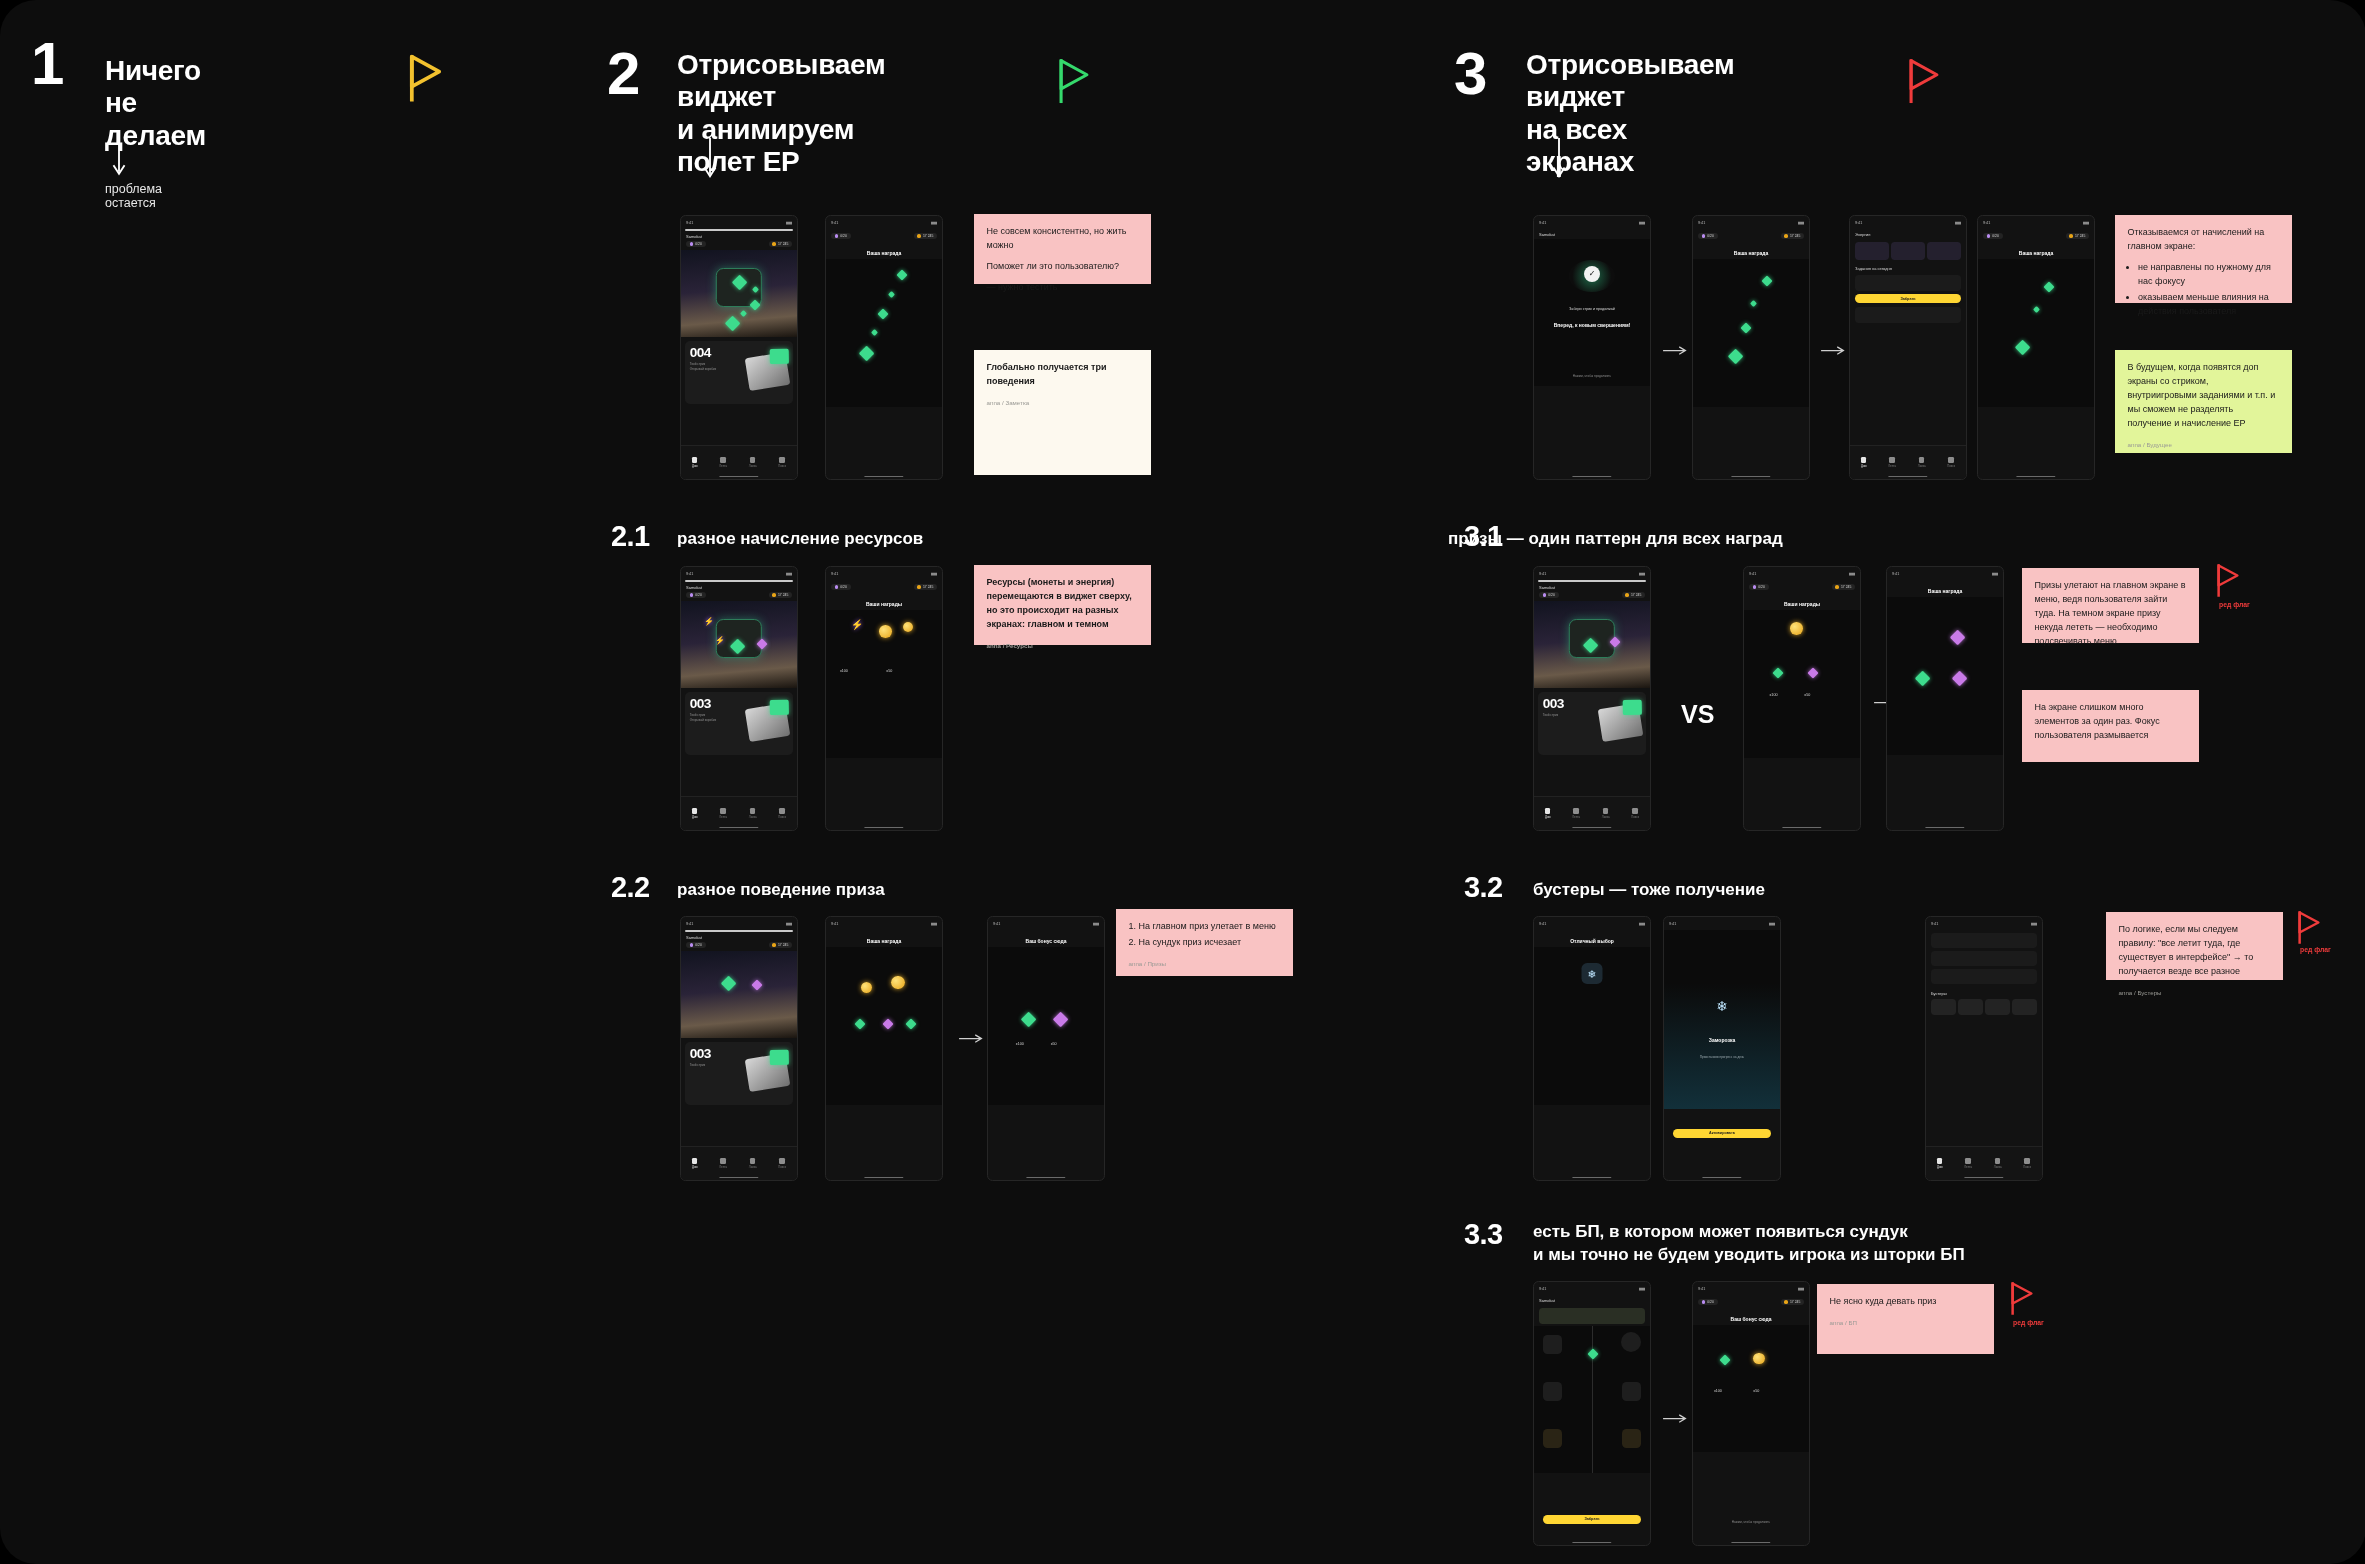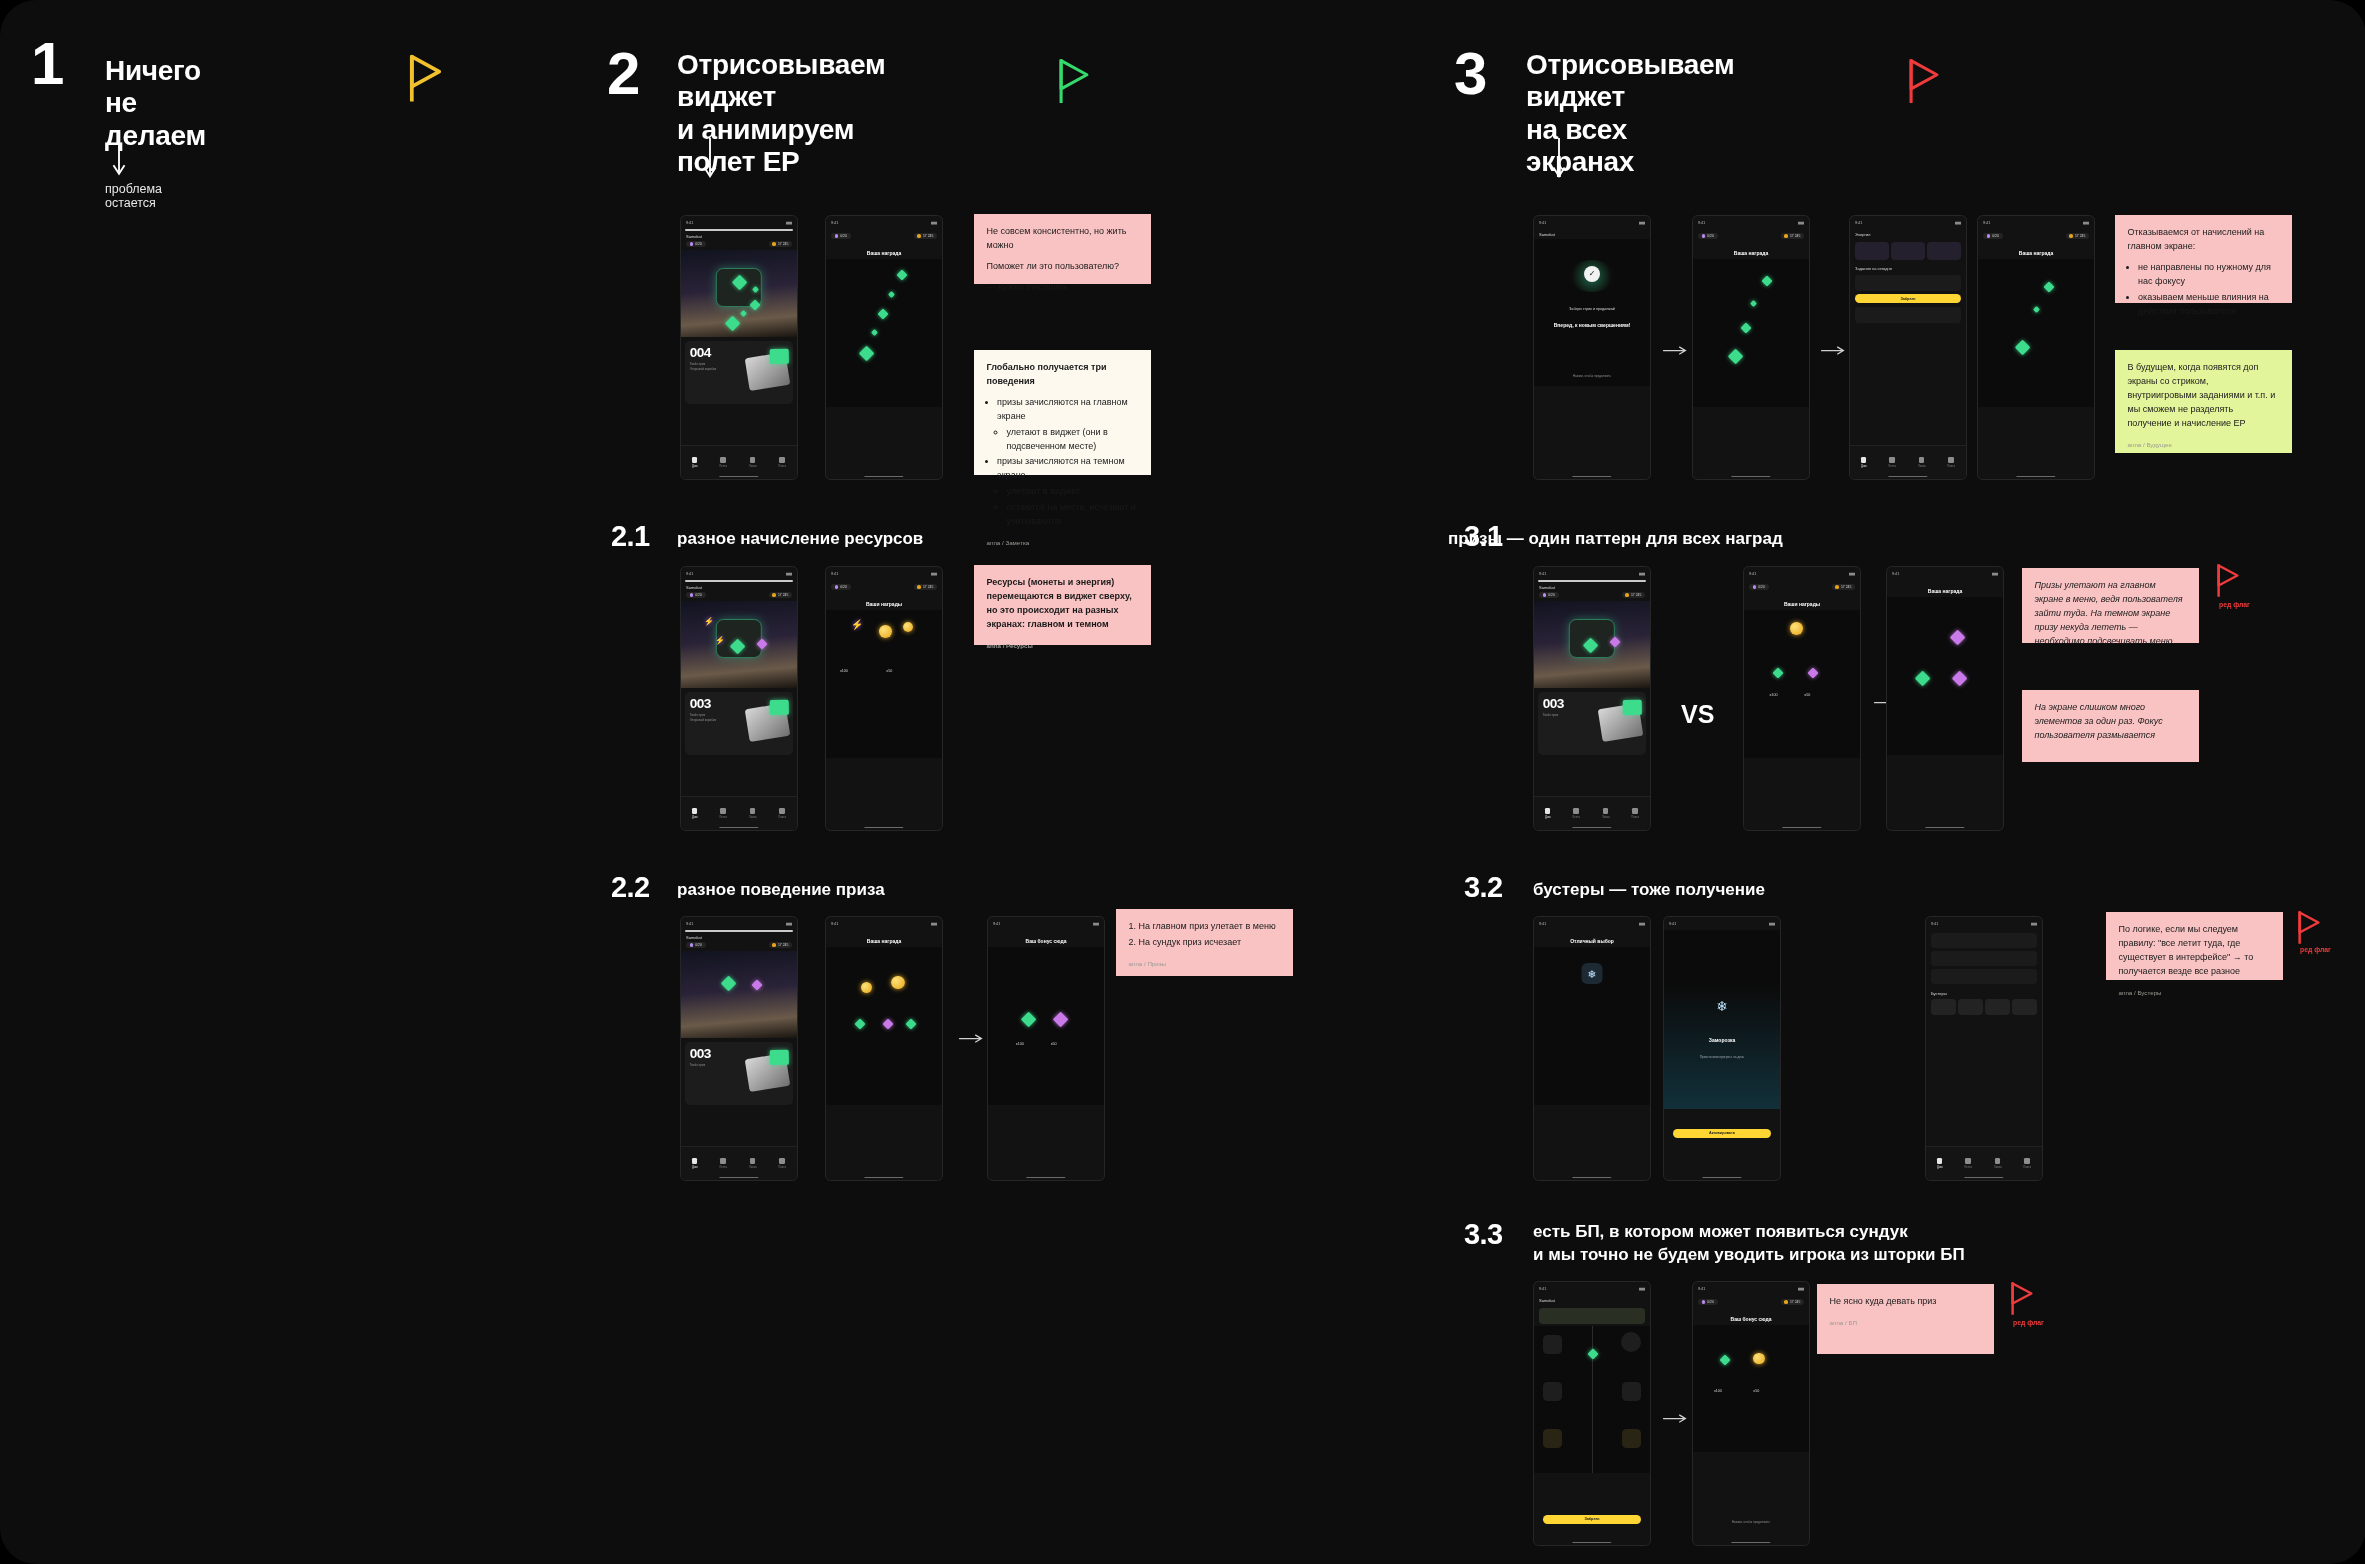--- a/index.html
+++ b/index.html
@@ -42,21 +42,21 @@
 
   
   .note {
     position:absolute; padding:11.2px 12.5px;
     font-size:9px; line-height:1.55; color:#1a1a1a;
   }
   .note.pink   { background:#f9c3c3; }
   .note.green  { background:#e2f59a; }
   .note.white  { background:#fdf9ef; }
   .note p { margin:0 0 6.8px 0; }
-  .note p:last-child { margin-bottom:0;font-style:italic; }
+  .note p:last-child { margin-bottom:0; }
   .note ul { margin:1.9px 0 0 10.6px; }
   .note ul ul { margin:1.2px 0 1.2px 9.3px; }
   .note li { margin-bottom:1.9px; }
   .note .sig { color:#9a9a95; font-size:6.2px; margin-top:8.7px; }
 
   
   .phone {
     position:absolute; background:#121212; border-radius:5.6px;
     overflow:hidden; border:0.6px solid #262626;
   }
@@ -258,31 +258,20 @@
   </div>
 
   <div class="note pink" style="left:974px; top:214px; width:177px; height:70px;">
     <p>Не совсем консистентно, но жить можно</p>
     <p>Поможет ли это пользователю?</p>
     <p>— нужно тестить</p>
   </div>
 
   <div class="note white" style="left:974px; top:350px; width:177px; height:125px;">
     <p style="font-weight:700">Глобально получается три поведения</p>
-    <ul>
-      <li>призы зачисляются на главном экране</li>
-      <ul>
-          <li>улетают в виджет (они в подсвеченном месте)</li>
-        </ul>
-      <li>призы зачисляются на темном экране</li>
-      <ul>
-        <li>улетают в виджет</li>
-        <li>остаются на месте, исчезают и учитываются</li>
-      </ul>
-    </ul>
     <div class="sig">anna / Заметка</div>
   </div>
 
   <div class="subsec-num" style="left:611px; top:522px;">2.1</div>
   <div class="subsec-label" style="left:677px; top:528px;">разное начисление ресурсов</div>
 
   <div class="phone" style="left:680px; top:566px; width:118px; height:265px;">
     <div class="ph-status">
         <span>9:41</span>
         <span>▮▮▮</span>

